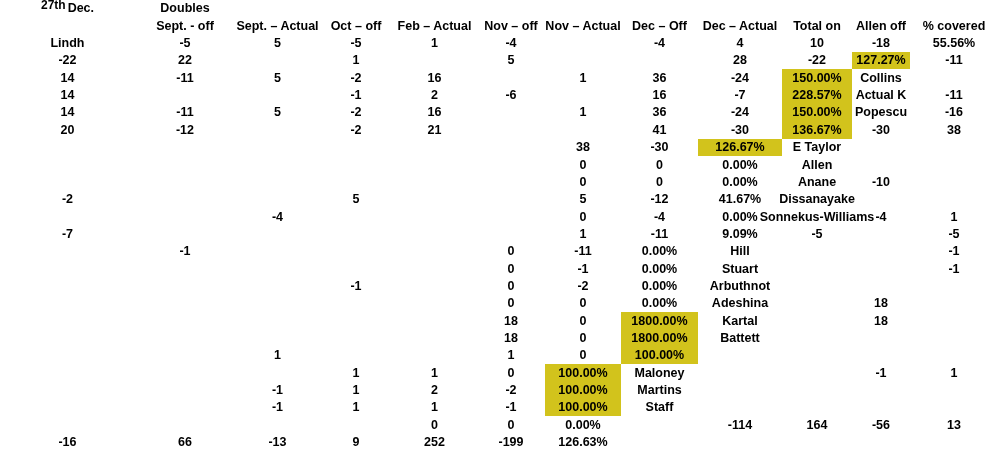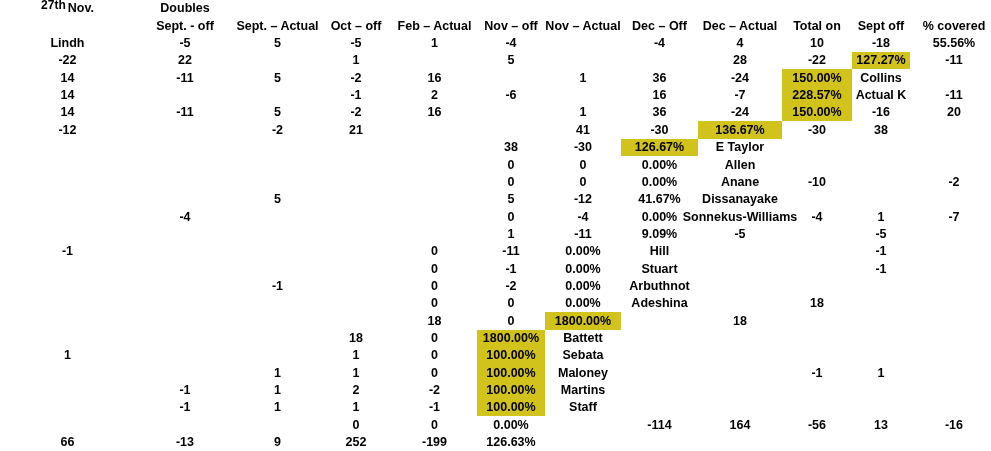--- a/index.html
+++ b/index.html
@@ -33,21 +33,21 @@
     margin-right: 2px;
   }
 </style>
 </head>
 <body>
 
 <div class="sheet">
   <div id="grid">
       <div class="cell">
         <span class="sup">27th</span>
-        <span>Nov.</span>
+        <span>Dec.</span>
       </div>
       <div class="cell">Doubles</div>
       <div class="cell"></div>
       <div class="cell"></div>
       <div class="cell"></div>
       <div class="cell"></div>
       <div class="cell"></div>
       <div class="cell"></div>
       <div class="cell"></div>
       <div class="cell"></div>
@@ -56,21 +56,21 @@
       <div class="cell"></div>
       <div class="cell">Sept. - off</div>
       <div class="cell">Sept. – Actual</div>
       <div class="cell">Oct – off</div>
       <div class="cell">Feb – Actual</div>
       <div class="cell">Nov – off</div>
       <div class="cell">Nov – Actual</div>
       <div class="cell">Dec – Off</div>
       <div class="cell">Dec – Actual</div>
       <div class="cell">Total on</div>
-      <div class="cell">Sept off</div>
+      <div class="cell">Allen off</div>
       <div class="cell">% covered</div>
       <div class="cell">Lindh</div>
       <div class="cell">-5</div>
       <div class="cell">5</div>
       <div class="cell">-5</div>
       <div class="cell">1</div>
       <div class="cell">-4</div>
       <div class="cell"></div>
       <div class="cell">-4</div>
       <div class="cell">4</div>
@@ -116,20 +116,21 @@
       <div class="cell">14</div>
       <div class="cell">-11</div>
       <div class="cell">5</div>
       <div class="cell">-2</div>
       <div class="cell">16</div>
       <div class="cell"></div>
       <div class="cell">1</div>
       <div class="cell">36</div>
       <div class="cell">-24</div>
       <div class="cell hl" style="background: rgb(210, 195, 28);">150.00%</div>
+      <div class="cell">Popescu</div>
       <div class="cell">-16</div>
       <div class="cell">20</div>
       <div class="cell">-12</div>
       <div class="cell"></div>
       <div class="cell">-2</div>
       <div class="cell">21</div>
       <div class="cell"></div>
       <div class="cell"></div>
       <div class="cell">41</div>
       <div class="cell">-30</div>
@@ -257,20 +258,21 @@
       <div class="cell">18</div>
       <div class="cell"></div>
       <div class="cell"></div>
       <div class="cell"></div>
       <div class="cell"></div>
       <div class="cell"></div>
       <div class="cell"></div>
       <div class="cell">18</div>
       <div class="cell">0</div>
       <div class="cell hl" style="background: rgb(210, 195, 28);">1800.00%</div>
+      <div class="cell">Kartal</div>
       <div class="cell"></div>
       <div class="cell">18</div>
       <div class="cell"></div>
       <div class="cell"></div>
       <div class="cell"></div>
       <div class="cell"></div>
       <div class="cell"></div>
       <div class="cell"></div>
       <div class="cell">18</div>
       <div class="cell">0</div>
@@ -280,21 +282,20 @@
       <div class="cell"></div>
       <div class="cell"></div>
       <div class="cell"></div>
       <div class="cell"></div>
       <div class="cell">1</div>
       <div class="cell"></div>
       <div class="cell"></div>
       <div class="cell">1</div>
       <div class="cell">0</div>
       <div class="cell hl" style="background: rgb(210, 195, 28);">100.00%</div>
-      <div class="cell">Sebata</div>
       <div class="cell"></div>
       <div class="cell"></div>
       <div class="cell"></div>
       <div class="cell"></div>
       <div class="cell"></div>
       <div class="cell"></div>
       <div class="cell"></div>
       <div class="cell">1</div>
       <div class="cell">1</div>
       <div class="cell">0</div>

